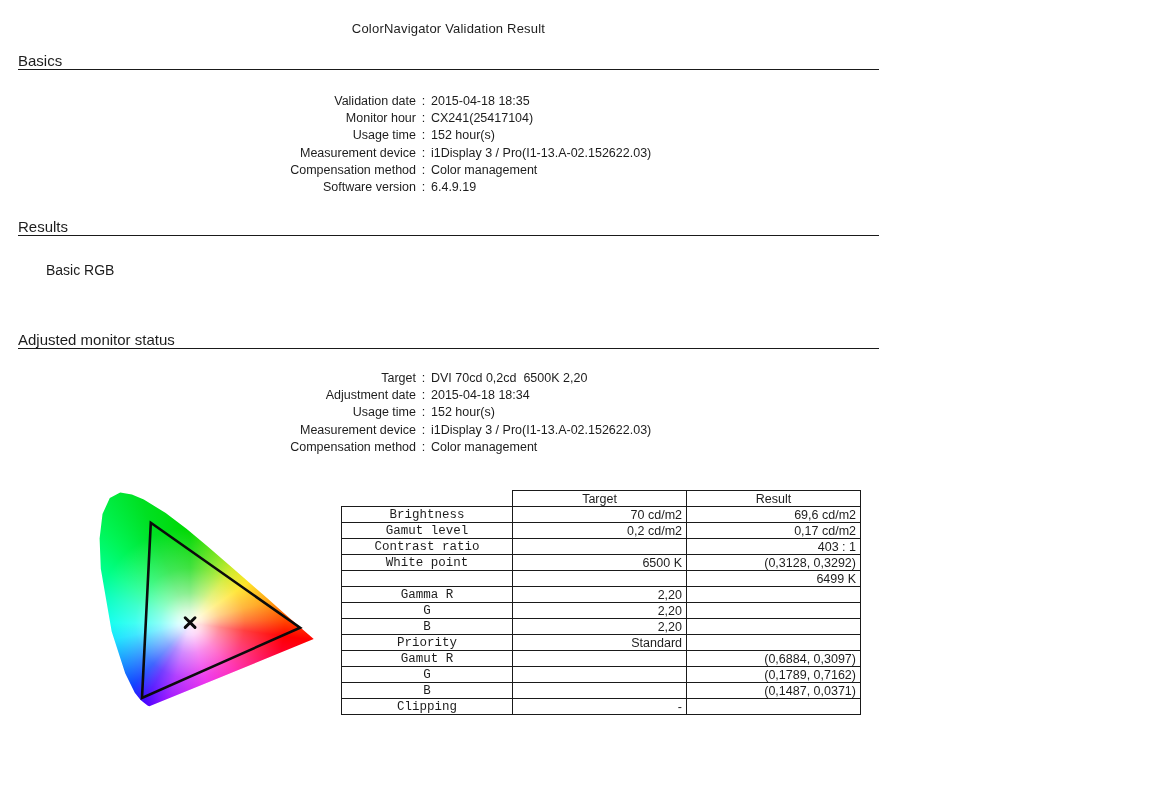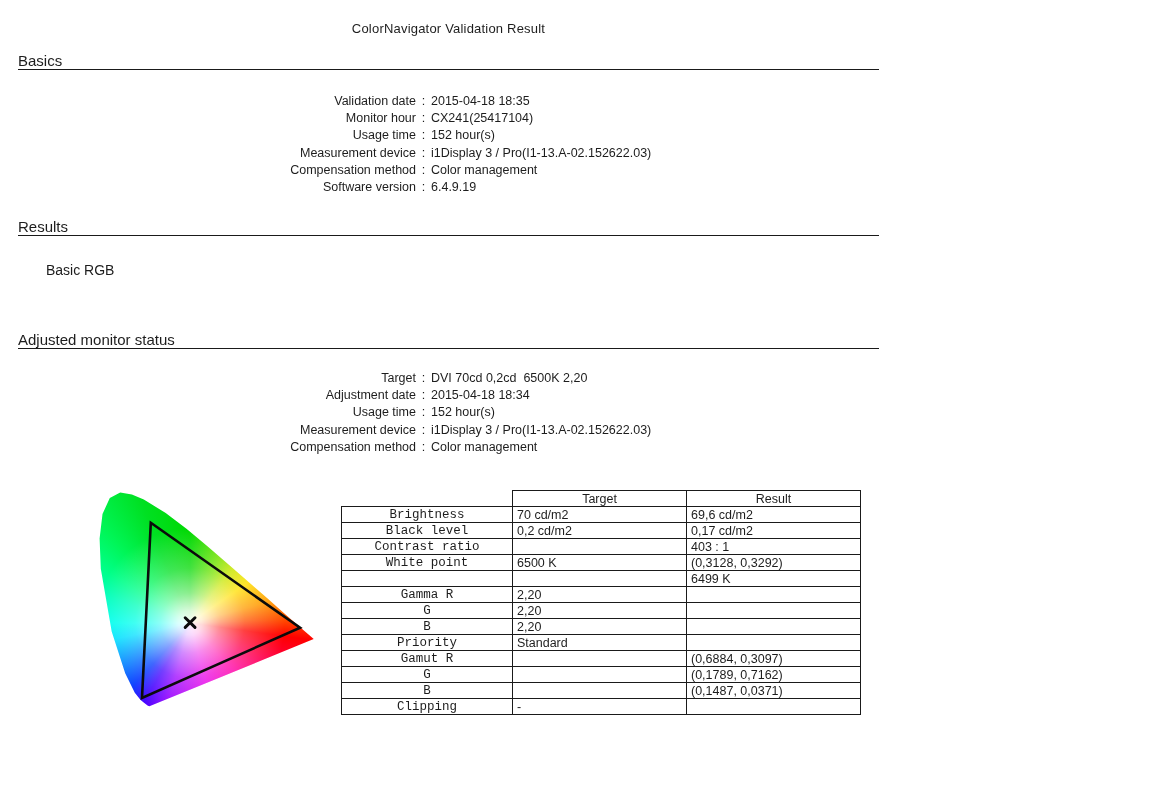--- a/index.html
+++ b/index.html
@@ -57,21 +57,21 @@
   .status-table {
     position:absolute; left:341px; top:490px;
     border-collapse:collapse; table-layout:fixed;
     font-size:12.5px; color:#1d1d1d;
   }
   .status-table td, .status-table th {
     border:1px solid #1a1a1a; height:16px; padding:0 4px;
     font-weight:normal; overflow:hidden; white-space:nowrap;
   }
   .status-table .lbl { text-align:center;font-family:Liberation Mono, monospace; }
-  .status-table .ctr { text-align:left; }
+  .status-table .ctr { text-align:right; }
   .status-table th { text-align:center; }
   .status-table .blank { border:none; }
 </style>
 </head>
 <body>
 
 <div class="page">
 
   <div class="doc-title">ColorNavigator Validation Result</div>
 
@@ -160,21 +160,21 @@
       <td class="blank"></td>
       <th>Target</th>
       <th>Result</th>
     </tr>
     <tr>
       <td class="lbl">Brightness</td>
       <td class="ctr">70 cd/m2</td>
       <td class="ctr">69,6 cd/m2</td>
     </tr>
     <tr>
-      <td class="lbl">Black level</td>
+      <td class="lbl">Gamut level</td>
       <td class="ctr">0,2 cd/m2</td>
       <td class="ctr">0,17 cd/m2</td>
     </tr>
     <tr>
       <td class="lbl">Contrast ratio</td>
       <td class="ctr"></td>
       <td class="ctr">403 : 1</td>
     </tr>
     <tr>
       <td class="lbl">White point</td>

